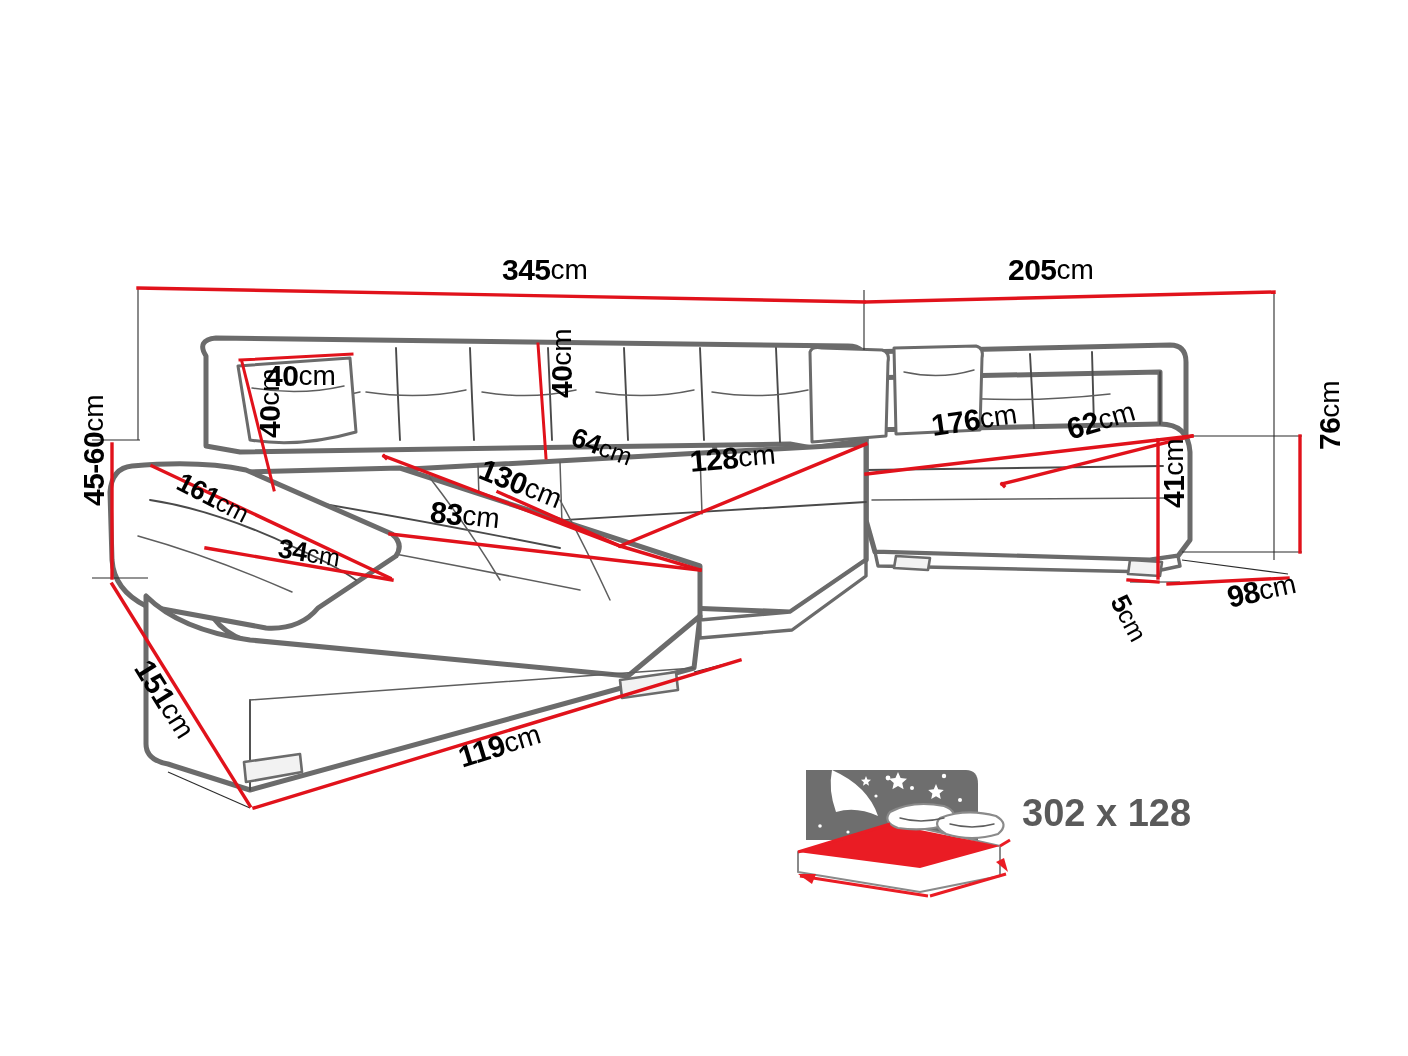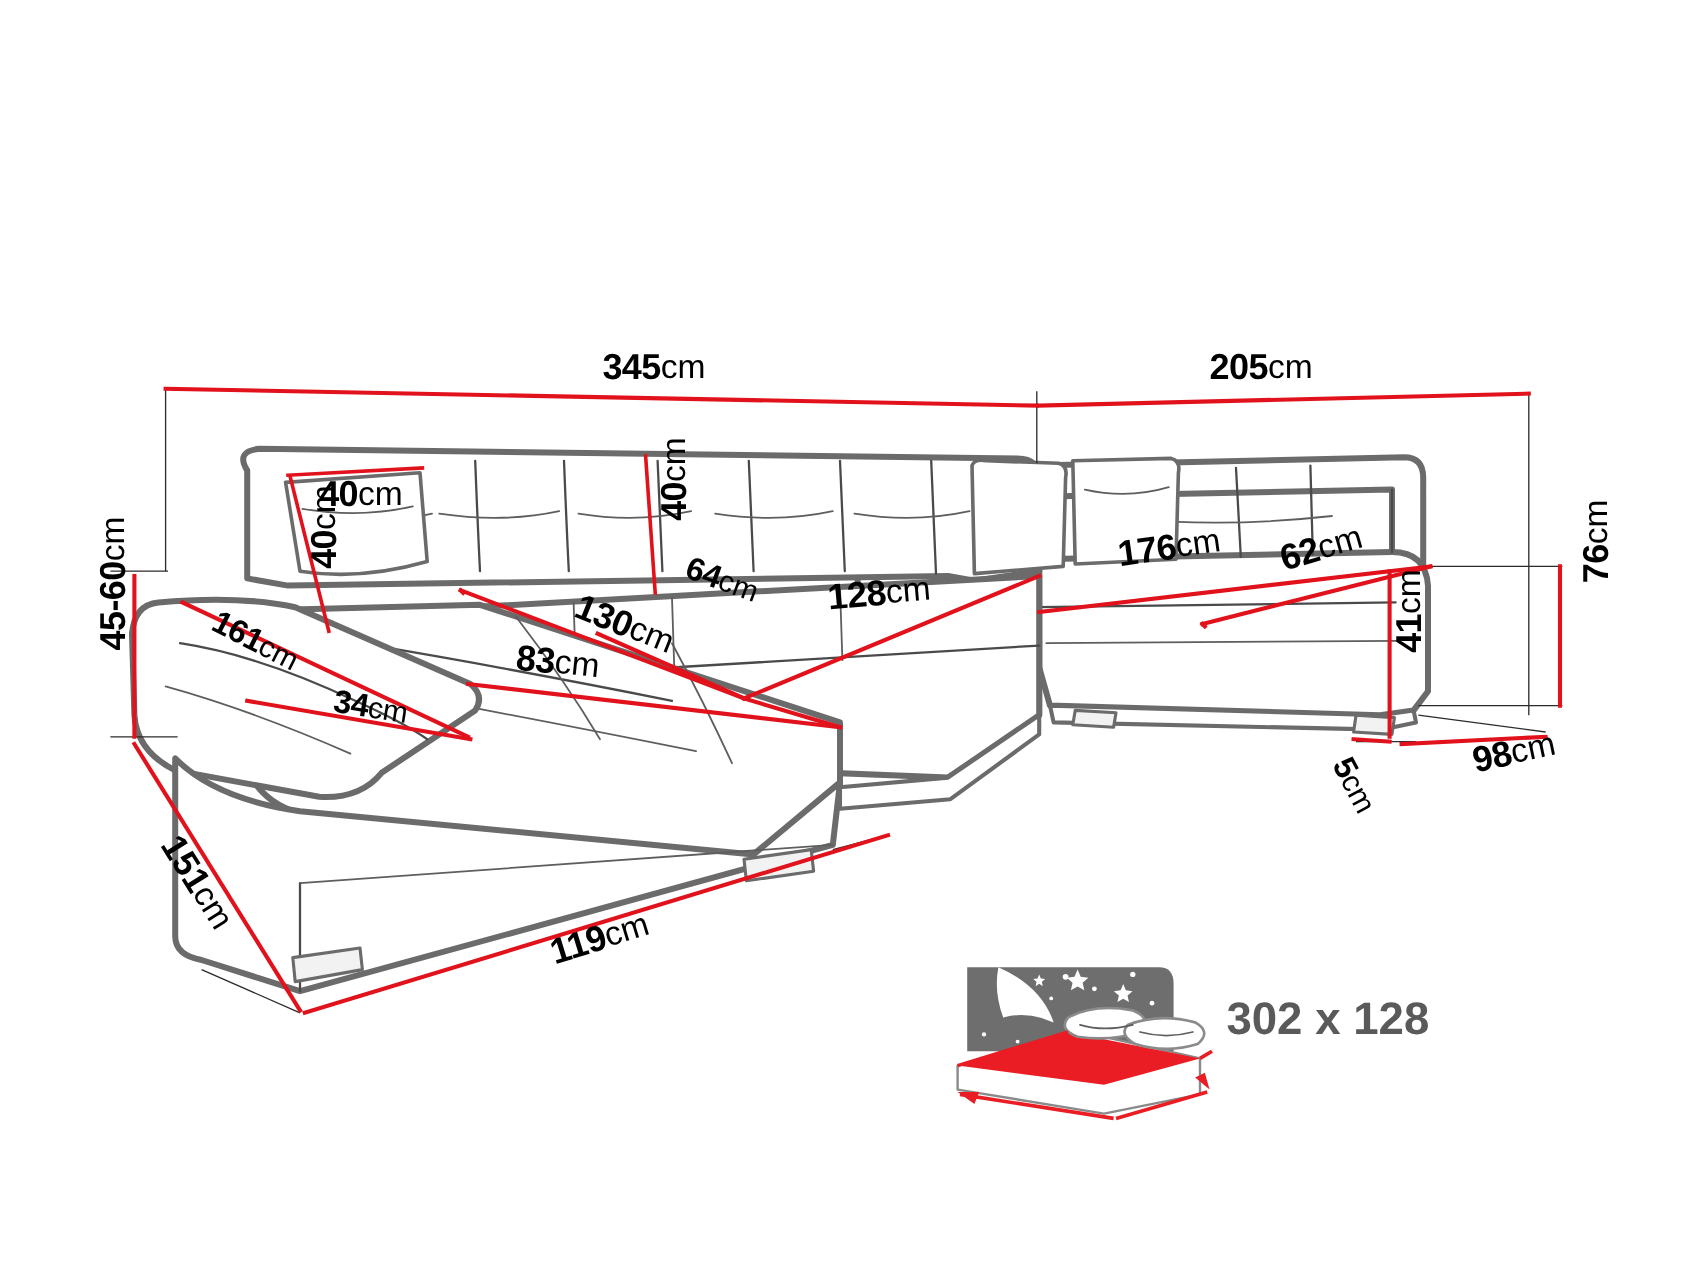--- a/index.html
+++ b/index.html
@@ -13,21 +13,20 @@
     height: 1056px;
     font-family: "Liberation Sans", sans-serif;
     overflow: hidden;
     position: relative;
   }
   #drawing-root {
     position: absolute;
     top: 0; left: 0;
     width: 1408px;
     height: 890px;
-    margin-top: 36px;
   }
   svg.canvas {
     display: block;
     width: 1408px;
     height: 1056px;
   }
   
   .body-outline {
     fill: #ffffff;
     stroke: #6b6b6b;

